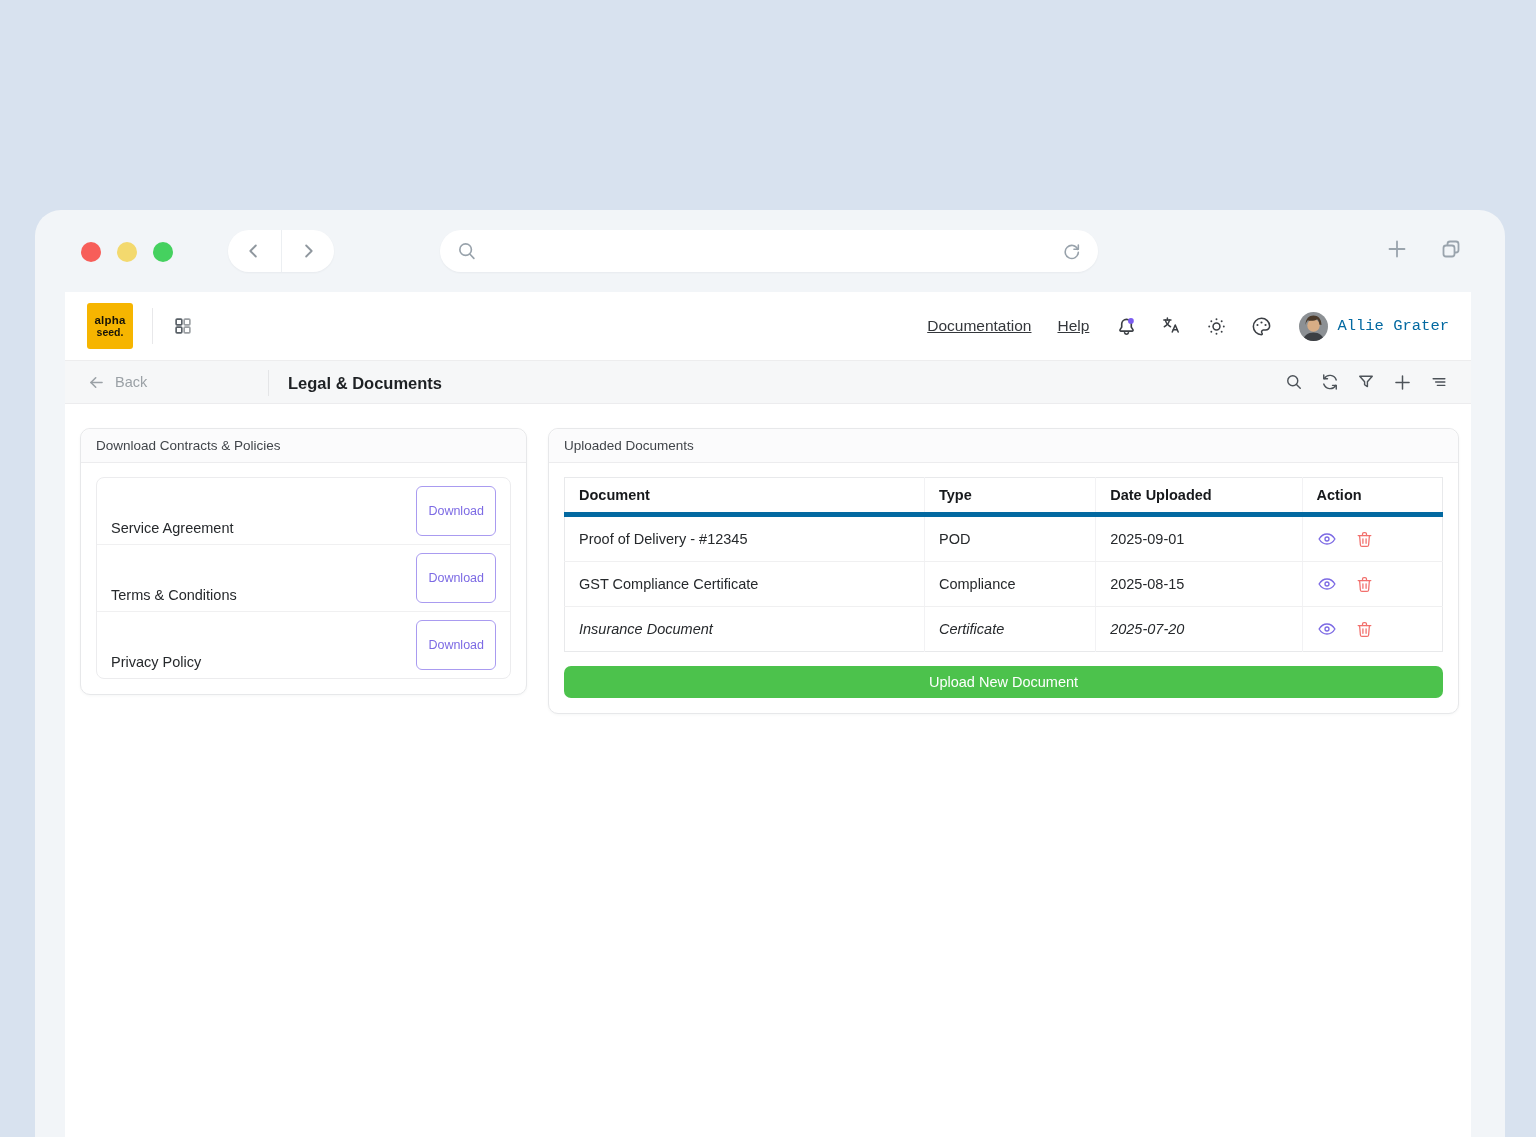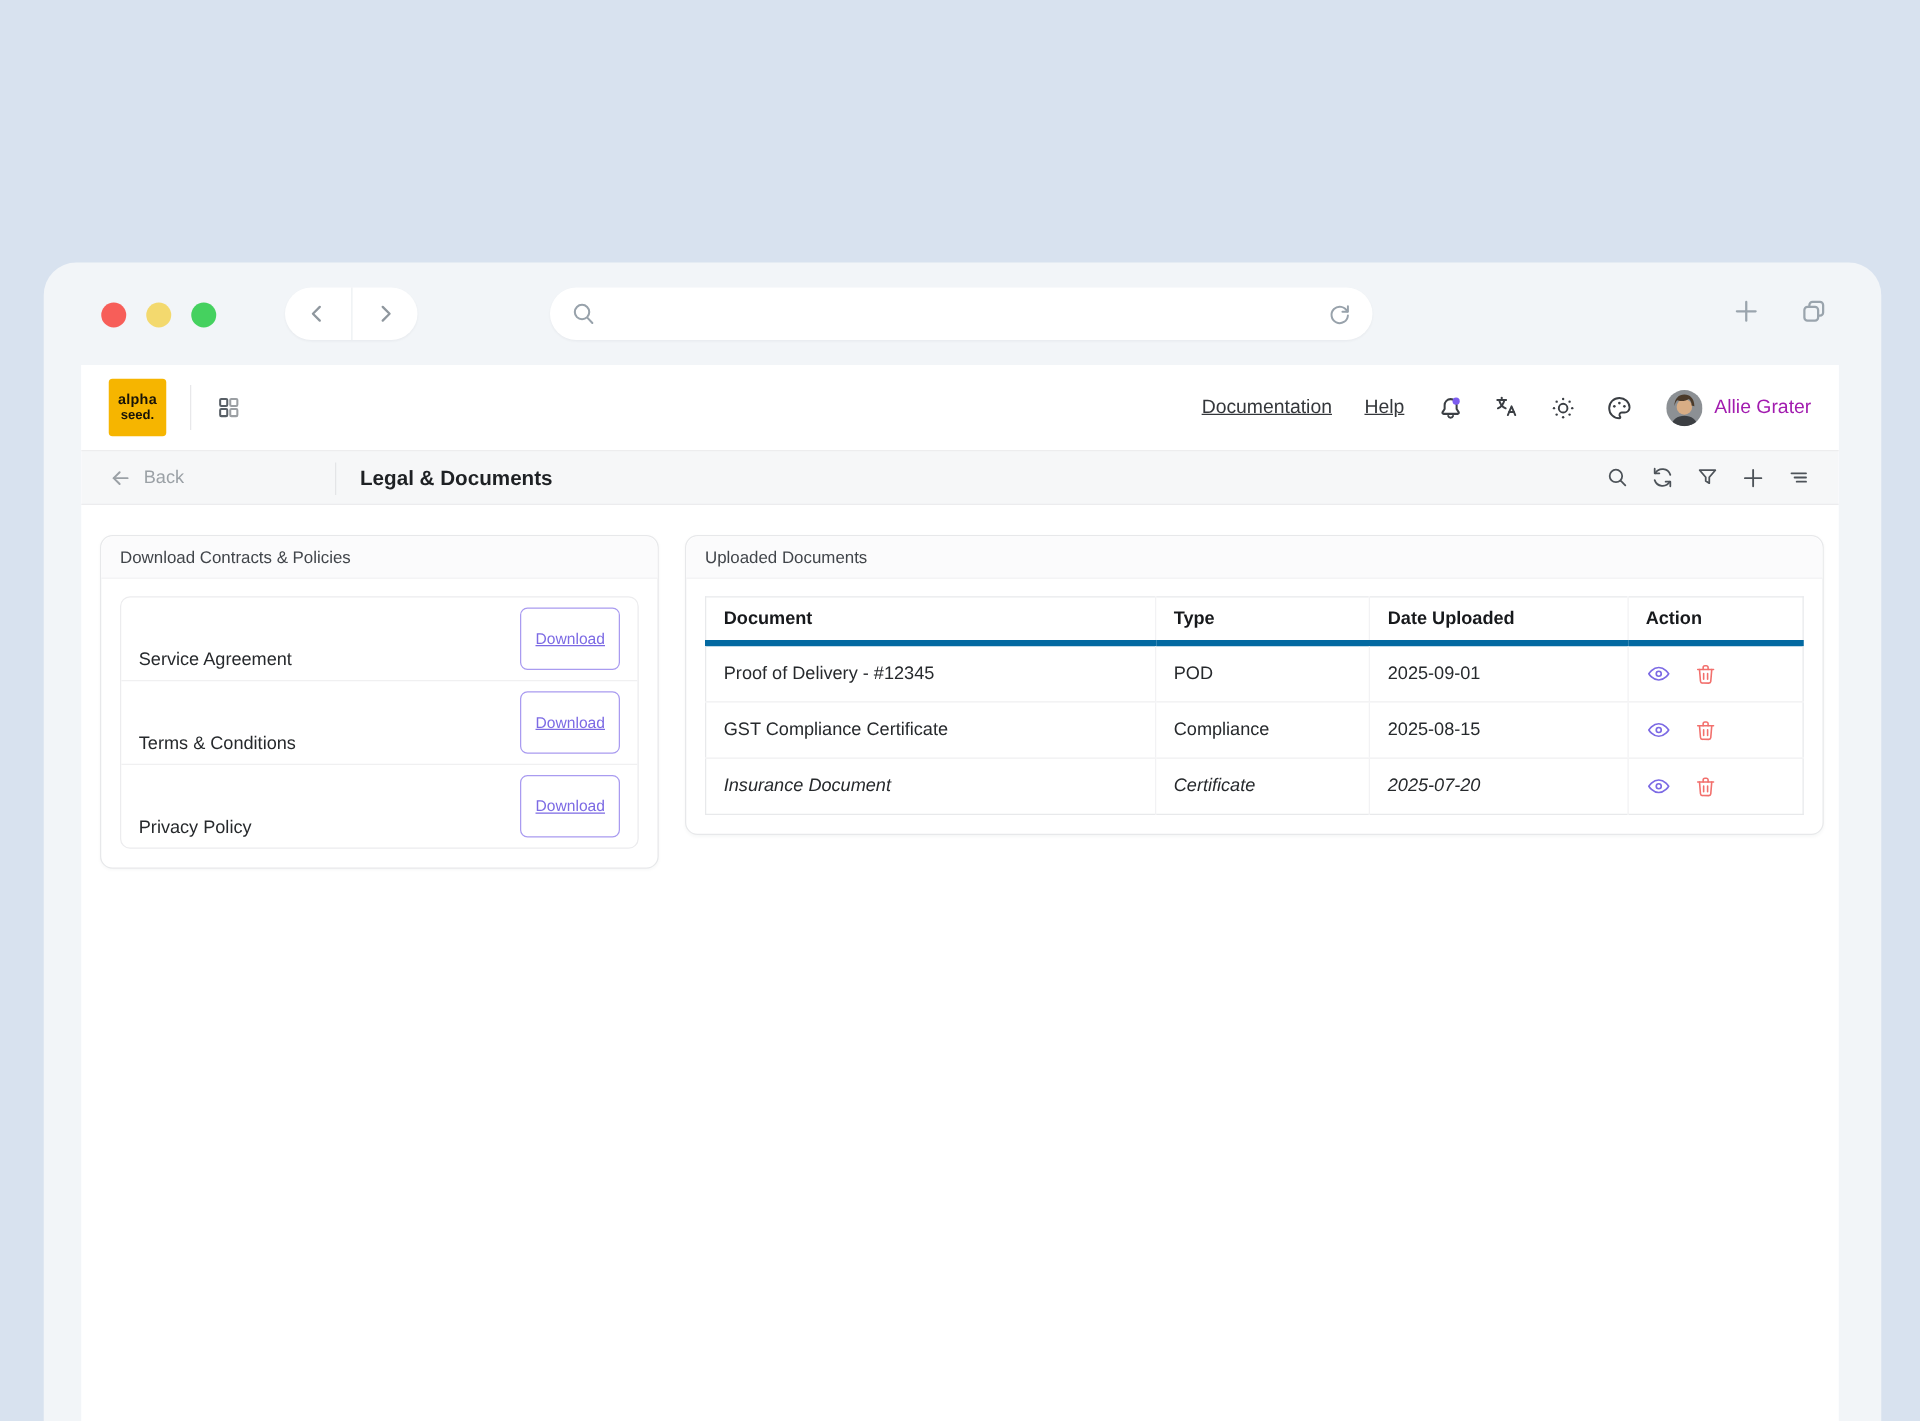--- a/index.html
+++ b/index.html
@@ -35,21 +35,21 @@
           align-items:center; justify-content:center; color:#181408; cursor:pointer; }
   .logo .l1 { font-size:11.5px; font-weight:bold; line-height:1.05; letter-spacing:.2px; }
   .logo .l2 { font-size:10.5px; font-weight:bold; line-height:1.05; }
   .v-div { width:1px; height:36px; background:#e8e8ea; margin:0 19px; }
   .grid-btn { color:#585f66; cursor:pointer; display:flex; }
   .header-right { margin-left:auto; display:flex; align-items:center; gap:26px; }
   .hnav { font-size:15.5px; color:#34373b; cursor:pointer;text-decoration:underline; }
   .hicons { display:flex; align-items:center; gap:22px; color:#3b3f44; }
   .hicons .icon-btn { cursor:pointer; position:relative; display:flex; }
   .userchip { display:flex; align-items:center; gap:9px; cursor:pointer; }
-  .uname { font-size:15.5px; color:#a21caf; }
+  .uname { font-size:15.5px; color:#0369a1;font-family:Liberation Mono, monospace; }
 
   .toolbar { position:relative; height:44px; background:#f6f7f8; border-top:1px solid #ededee;
              border-bottom:1px solid #ececee; display:flex; align-items:center; padding:15px 22px; }
   .back { display:flex; align-items:center; gap:9px; color:#9ba1a6; font-size:14.5px; cursor:pointer; }
   .tb-div { position:absolute; left:203px; top:9px; width:1px; height:26px; background:#e4e5e7; }
   .page-title { position:absolute; left:223px; top:0; height:44px; display:flex; align-items:center;
                 font-size:16.5px; font-weight:bold; color:#1e2124; }
   .toolbar-right { margin-left:auto; display:flex; align-items:center; gap:16px; color:#4d5359; }
   .toolbar-right .icon-btn { cursor:pointer; display:flex; }
 
@@ -60,21 +60,21 @@
   .card-right { left:483px; top:24px; width:911px; }
   .card-h { padding:9px 15px; font-size:13.5px; color:#41454a; background:#fbfbfc;
             border-bottom:1px solid #ececee; border-radius:10px 10px 0 0; }
   .card-b { padding:14px 15px 15px; }
 
   .list { border:1px solid #ececee; border-radius:8px; overflow:hidden; }
   .lrow { display:flex; align-items:flex-end; justify-content:space-between; padding:8px 14px; min-height:41px; }
   .lrow + .lrow { border-top:1px solid #f0f0f1; }
   .lrow .name { font-size:14.5px; color:#26292c; }
   .dl-btn { font-size:12.5px; color:#7c6ae4; border:1px solid #a99bf0; border-radius:6px;
-            padding:17px 11px; background:#fff; cursor:pointer; font-family:inherit;text-decoration:underline; }
+            padding:17px 11px; background:#fff; cursor:pointer; font-family:inherit; }
 
   table.docs { width:100%; border-collapse:collapse; border:1px solid #e8e9eb; font-size:14.5px; table-layout:fixed; }
   table.docs th { text-align:left; padding:9px 14px; font-weight:bold; color:#17191c; border-bottom:5px solid #0369a1;margin-left:25px; }
   table.docs td { padding:12px 14px; color:#26292c; border-bottom:1px solid #f0f0f1;margin-top:45px; }
   table.docs tr:last-child td { border-bottom:none;font-style:italic; }
   table.docs th + th, table.docs td + td { border-left:1px solid #f2f2f4; }
   .c-doc{width:41%}.c-type{width:19.5%}.c-date{width:23.5%}.c-act{width:16%}
   .actions { display:flex; align-items:center; gap:18px; }
   .act { cursor:pointer; display:flex; background:none; border:none; padding:0; }
   .eye { color:#7c6ae4; } .trash { color:#f2706d; }
@@ -367,19 +367,20 @@
                             <path d="M9.5 7V5a1.8 1.8 0 0 1 1.8-1.8h1.4A1.8 1.8 0 0 1 14.5 5v2"></path>
                             <path d="M5.8 7l1 12a2 2 0 0 0 2 1.8h6.4a2 2 0 0 0 2-1.8l1-12"></path>
                             <path d="M10 11.2v5.6M14 11.2v5.6"></path>
                           </svg>
                         </button>
                     </span>
                   </td>
                 </tr>
               </tbody>
             </table>
+            <button class="upload-btn">Upload New Document</button>
           </div>
         </section>
 
       </div>
     </div>
   </div>
 </div>
 
 </body></html>

